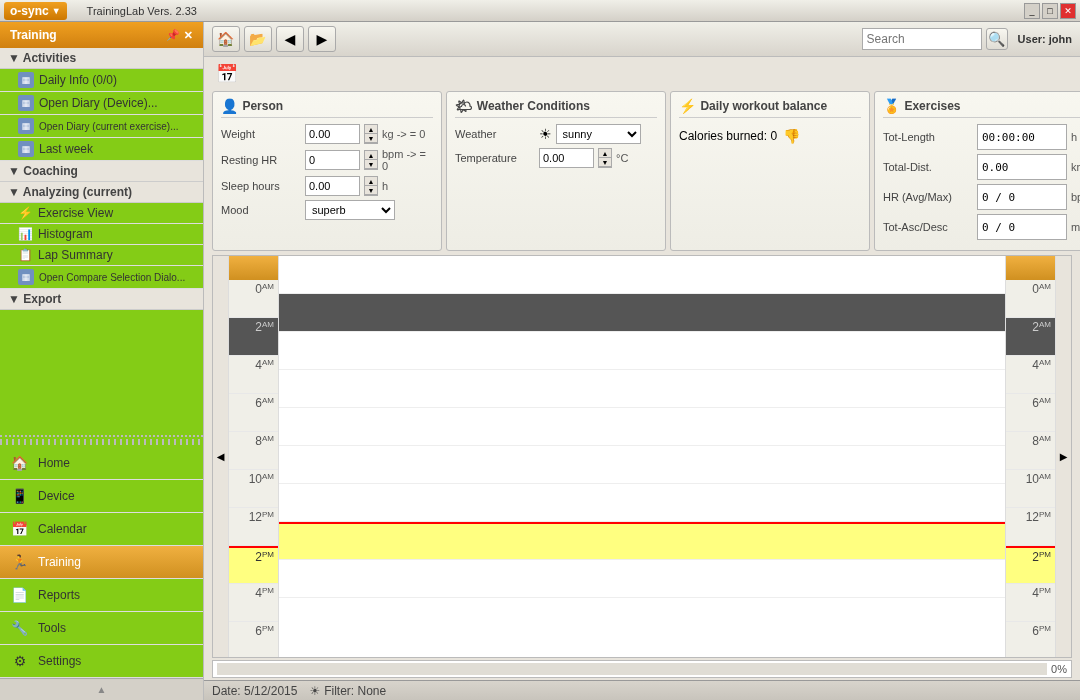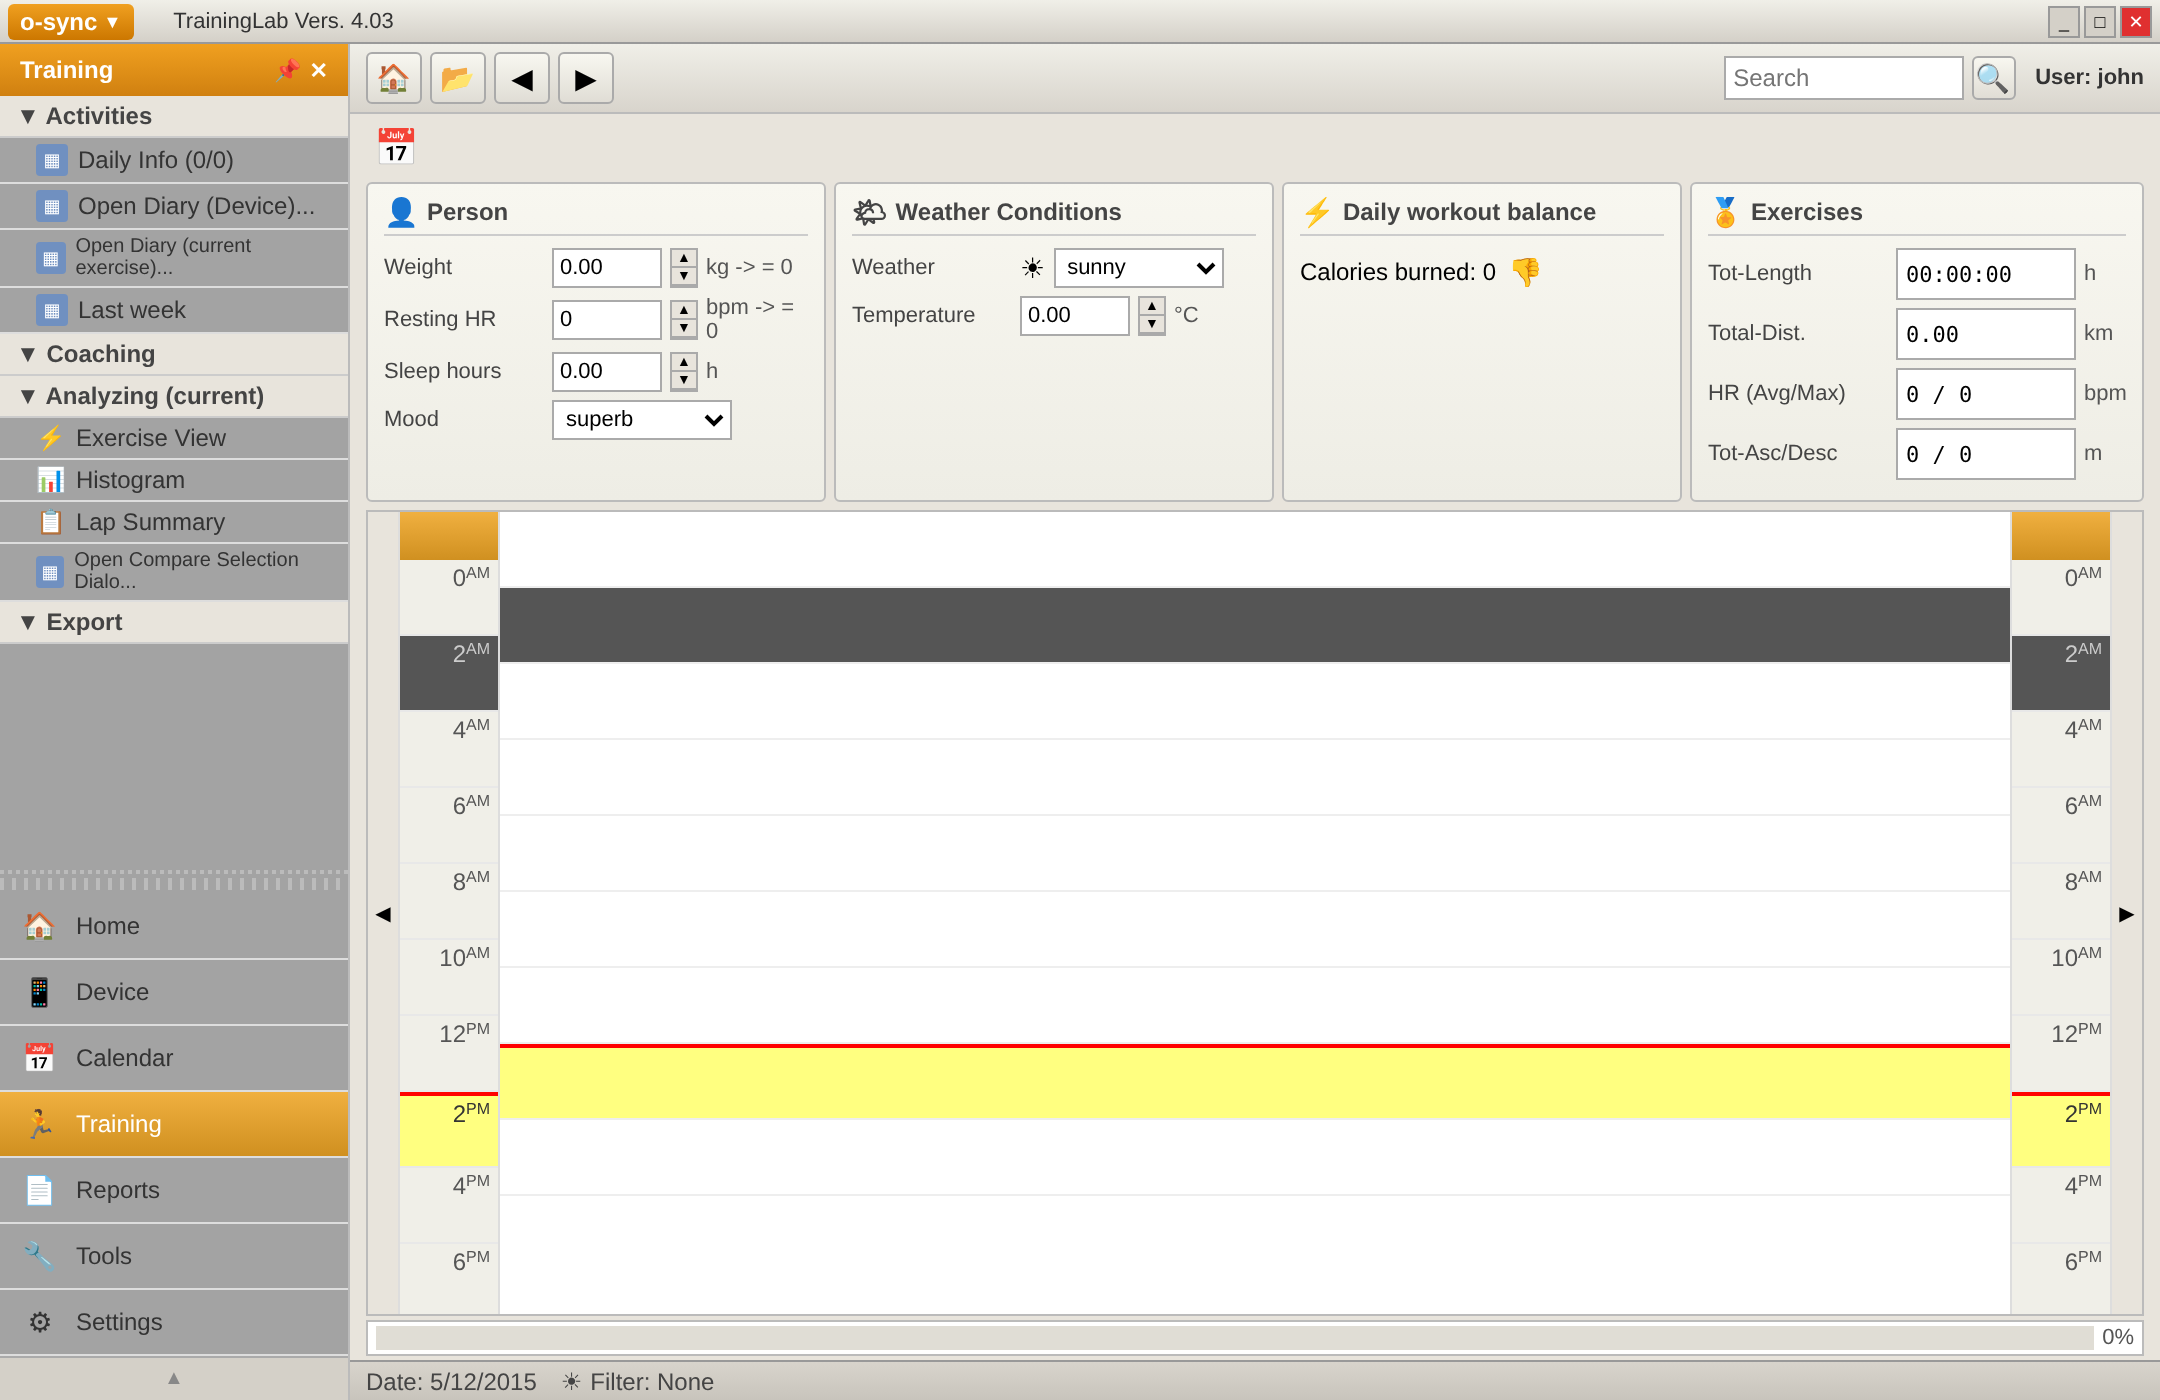--- a/index.html
+++ b/index.html
@@ -45,22 +45,22 @@
     }
     .title-bar-btn.close { background: #e03030; color: white; }
 
     .app-body {
       display: flex;
       height: 678px;
     }
 
     
     .sidebar {
-      width: 175px;
-      background: #a3a3a3;
+      width: 204px;
+      background: #84cc16;
       border-right: 1px solid #bbb;
       display: flex;
       flex-direction: column;
       height: 100%;
     }
 
     .sidebar-header {
       background: linear-gradient(to bottom, #f0a020, #d08010);
       color: white;
       font-weight: bold;
@@ -393,21 +393,21 @@
     }
   </style>
 </head>
 <body>
 
 <div class="title-bar">
   <div class="title-bar-brand">
     <span>o-sync</span>
     <span style="font-size:9px;">▼</span>
   </div>
-  <span class="title-bar-title">TrainingLab Vers. 4.03</span>
+  <span class="title-bar-title">TrainingLab Vers. 2.33</span>
   <div class="title-bar-controls">
     <div class="title-bar-btn">_</div>
     <div class="title-bar-btn">□</div>
     <div class="title-bar-btn close">✕</div>
   </div>
 </div>
 
 <div class="app-body">
 
   <div class="sidebar">

